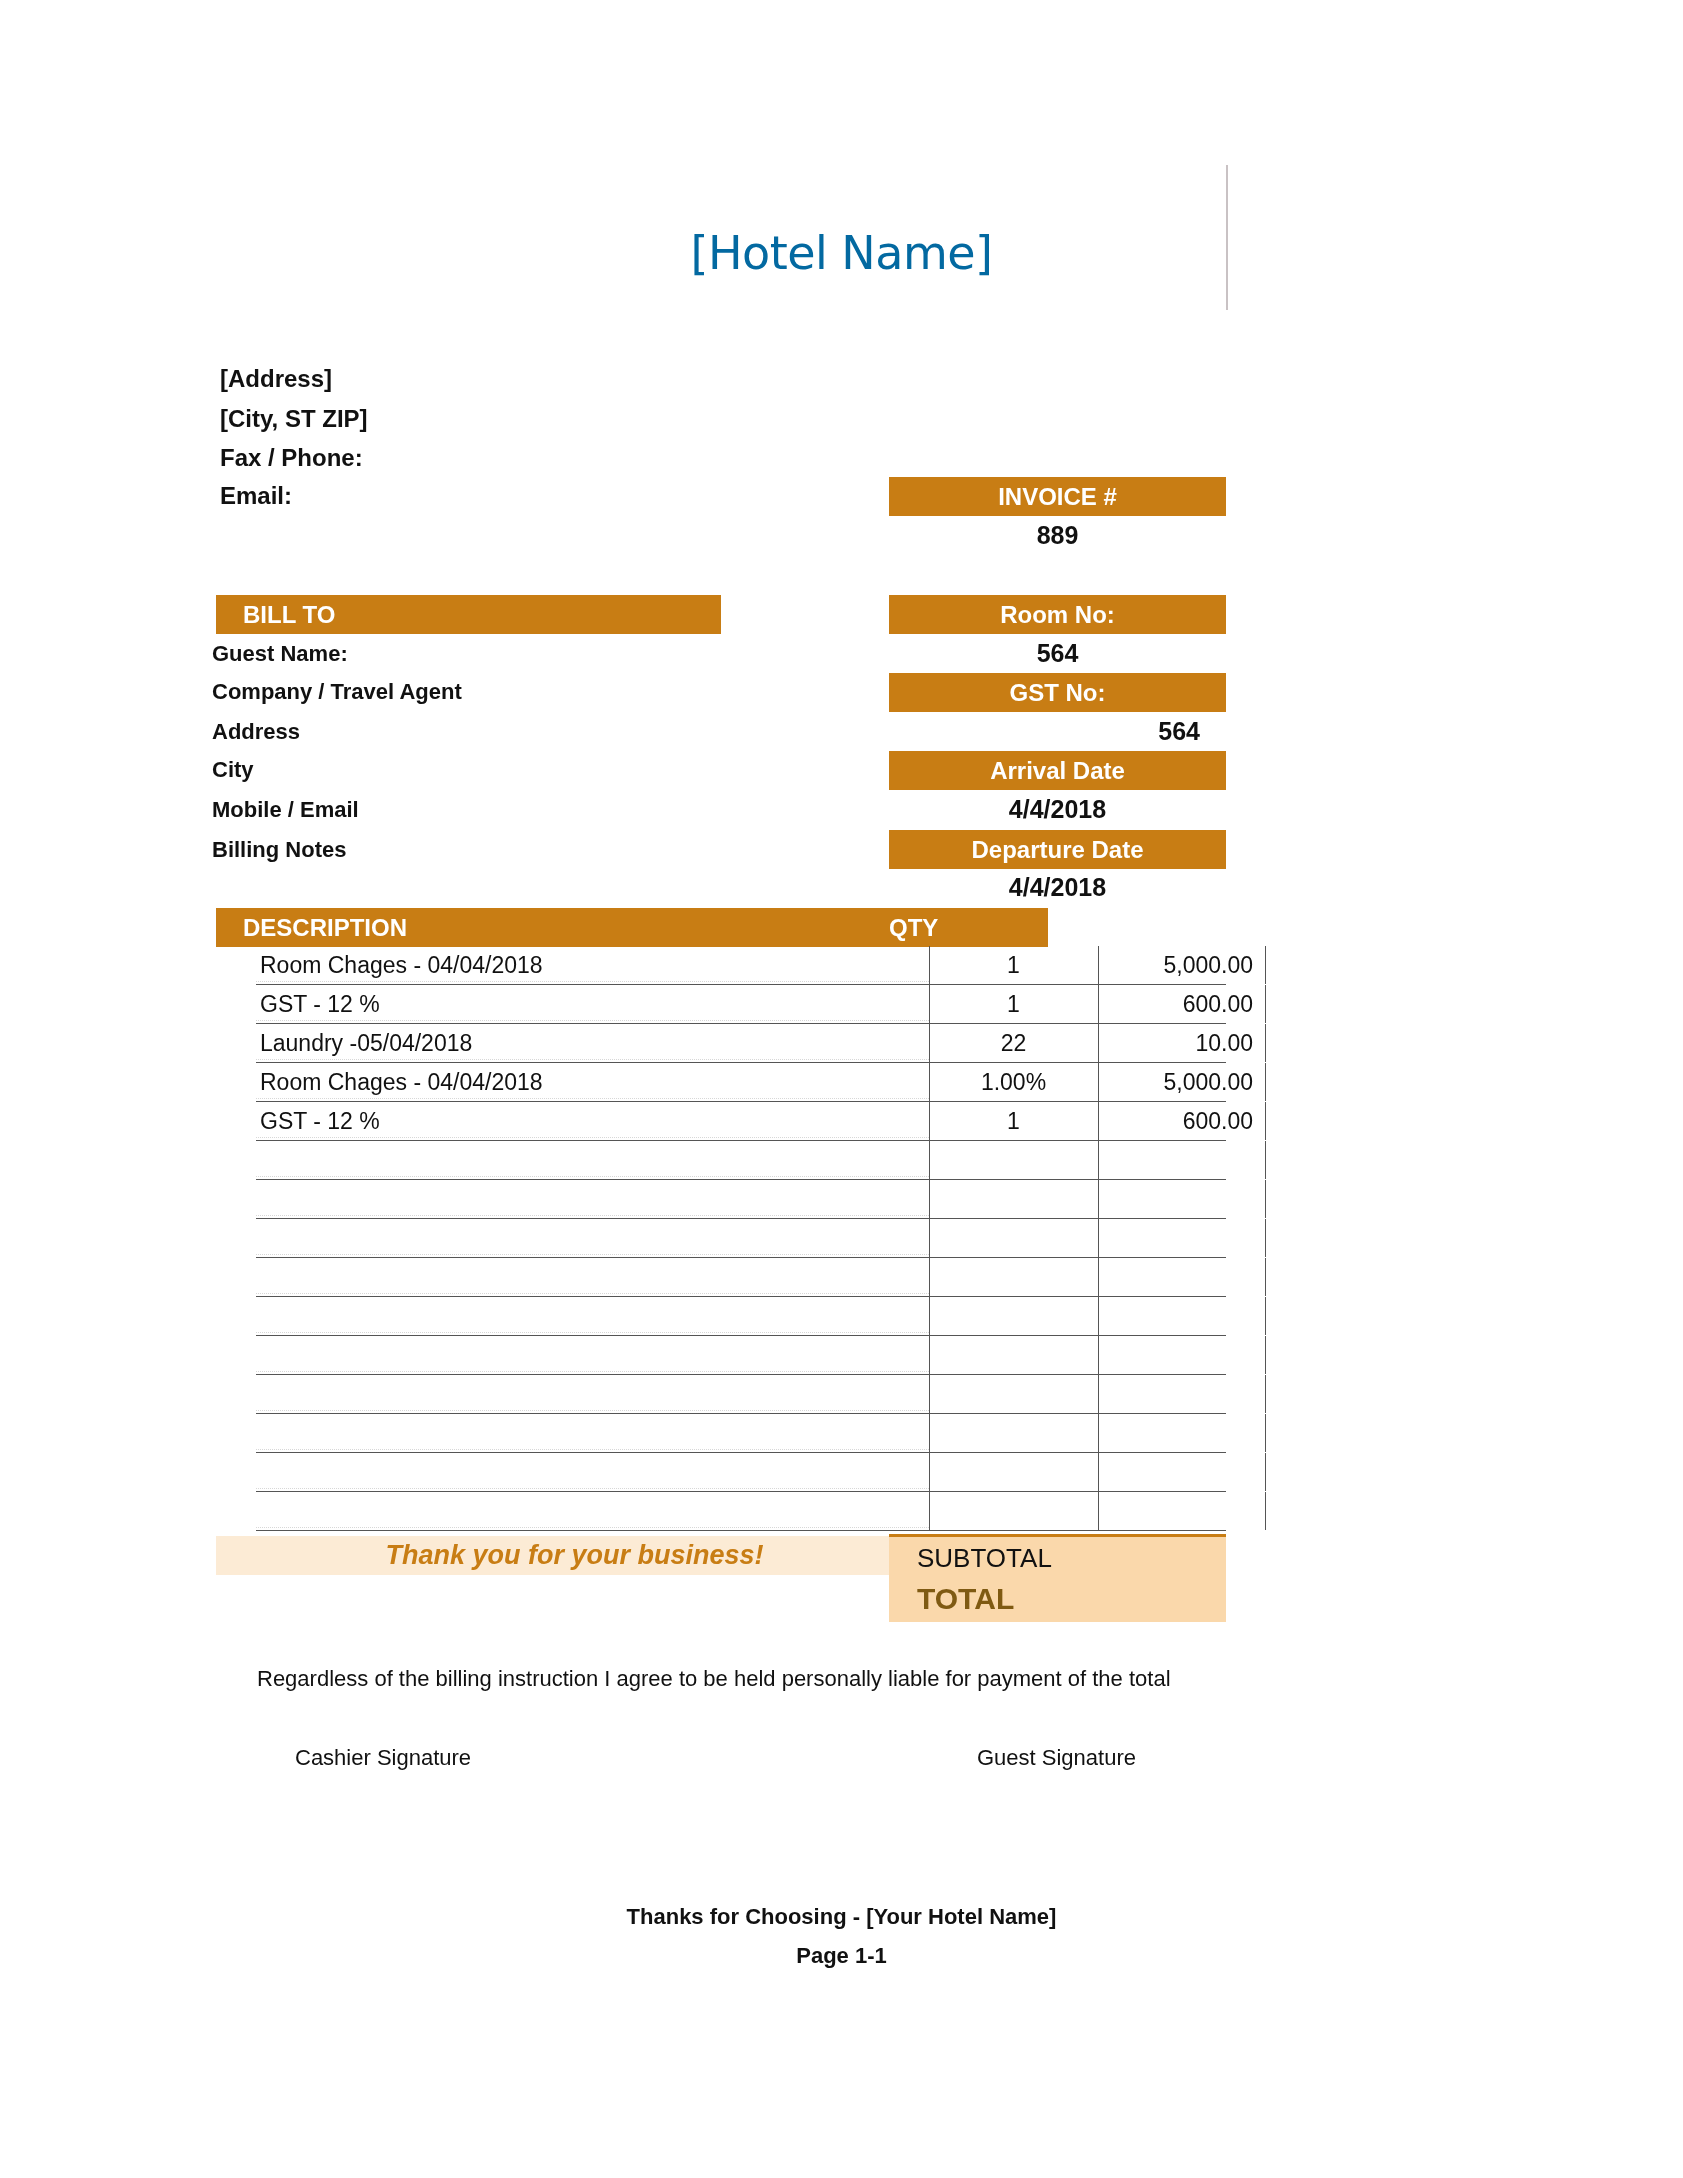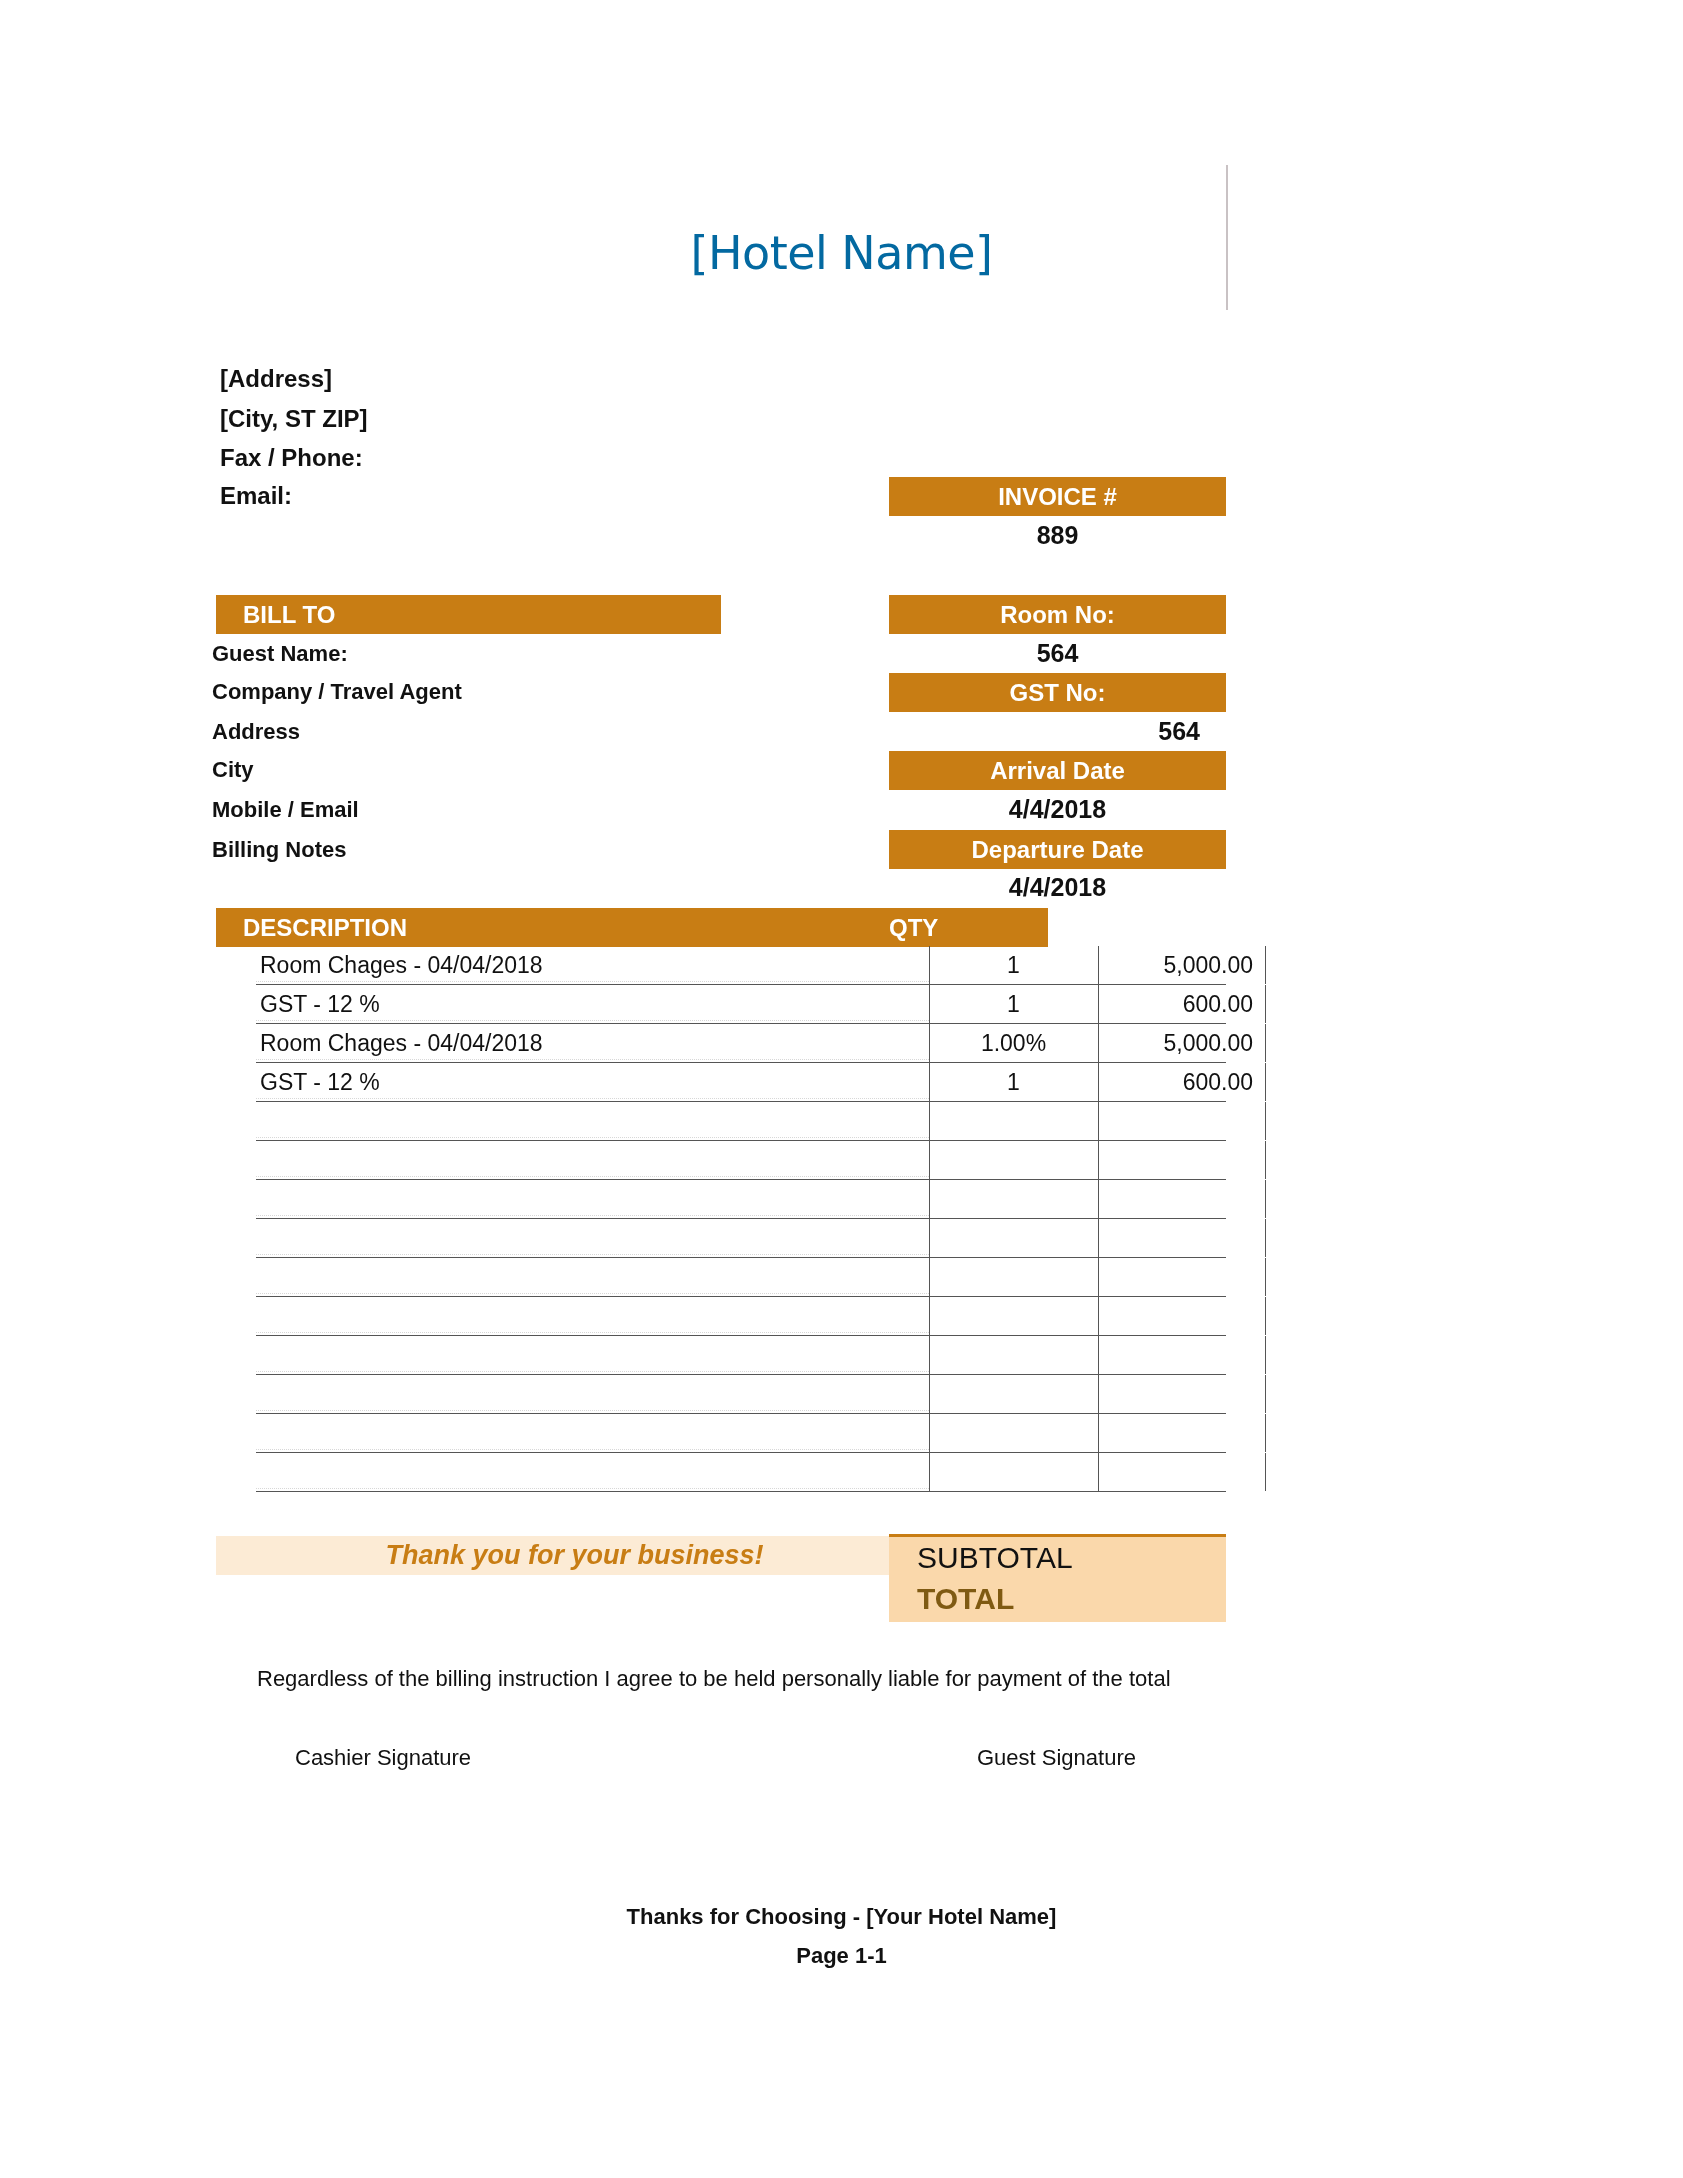--- a/index.html
+++ b/index.html
@@ -32,21 +32,21 @@
   .row .q { position:absolute; left:673px; width:168px; top:0; height:100%; text-align:center;
             line-height:38px; border-left:1.5px solid #555; box-sizing:border-box; }
   .row .p { position:absolute; left:842px; width:168px; top:0; height:100%; text-align:right;
             padding-right:12px; line-height:38px; border-left:1.5px solid #555;
             border-right:1.5px solid #555; box-sizing:border-box; }
   .thanks { left:216px; top:1536px; width:673px; height:39px; background:#FCEBD5; text-align:center;
             color:#C87D14; font-style:italic; font-weight:bold; font-size:27px; line-height:39px;
             padding-left:44px; box-sizing:border-box; }
   .totals { left:889px; top:1534px; width:337px; height:88px; background:#FAD8AB;
             border-top:3px solid #C87D14; box-sizing:border-box; }
-  .totals .sub { position:absolute; left:28px; top:4px; font-size:30px; line-height:34px; color:#111; }
+  .totals .sub { position:absolute; left:28px; top:4px; font-size:26px; line-height:34px; color:#111; }
   .totals .tot { position:absolute; left:28px; top:42px; font-size:30px; line-height:40px;
                  font-weight:bold; color:#7F5A12; }
   .notice { left:257px; top:1663px; font-size:22px; line-height:32px; }
   .sig { top:1742px; font-size:22px; line-height:32px; }
   .foot { left:0; width:1683px; text-align:center; font-weight:bold; font-size:22px; line-height:32px; }
 </style>
 </head>
 <body>
 
 <div class="abs title">[Hotel Name]</div>
@@ -87,20 +87,25 @@
 <div class="abs tbody">
   <div class="row">
       <span class="d">Room Chages - 04/04/2018</span>
       <span class="q">1</span>
       <span class="p">5,000.00</span>
     </div>
   <div class="row">
       <span class="d">GST - 12 %</span>
       <span class="q">1</span>
       <span class="p">600.00</span>
+    </div>
+  <div class="row">
+      <span class="d">Laundry -05/04/2018</span>
+      <span class="q">22</span>
+      <span class="p">10.00</span>
     </div>
   <div class="row">
       <span class="d">Room Chages - 04/04/2018</span>
       <span class="q">1.00%</span>
       <span class="p">5,000.00</span>
     </div>
   <div class="row">
       <span class="d">GST - 12 %</span>
       <span class="q">1</span>
       <span class="p">600.00</span>

